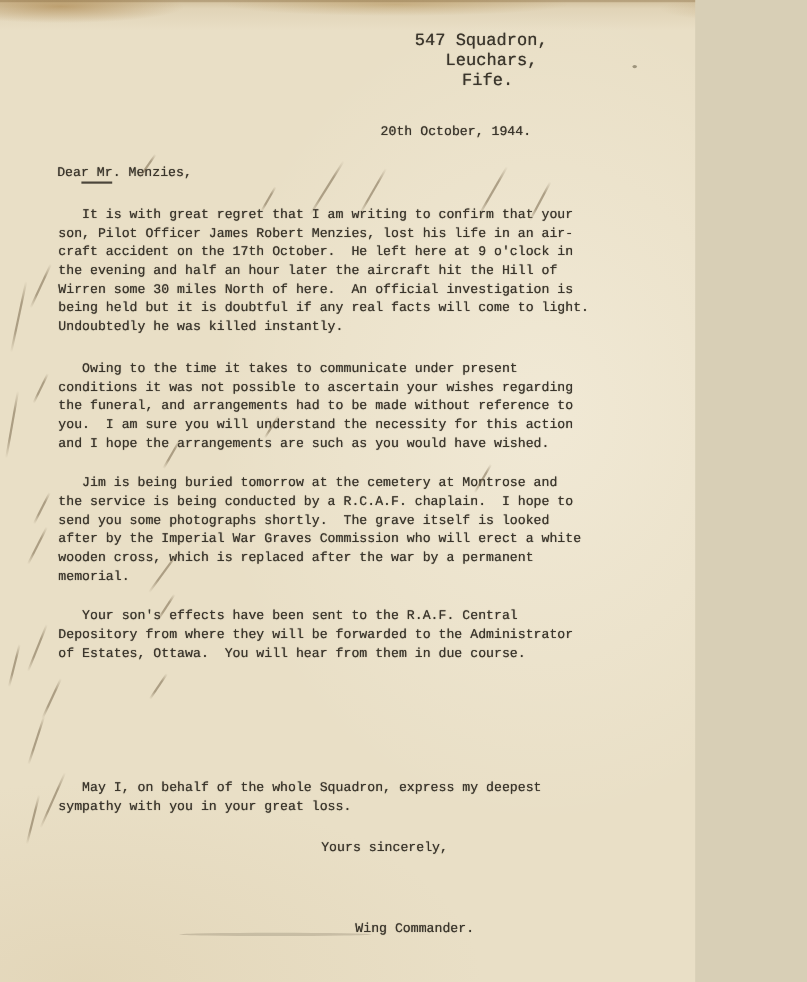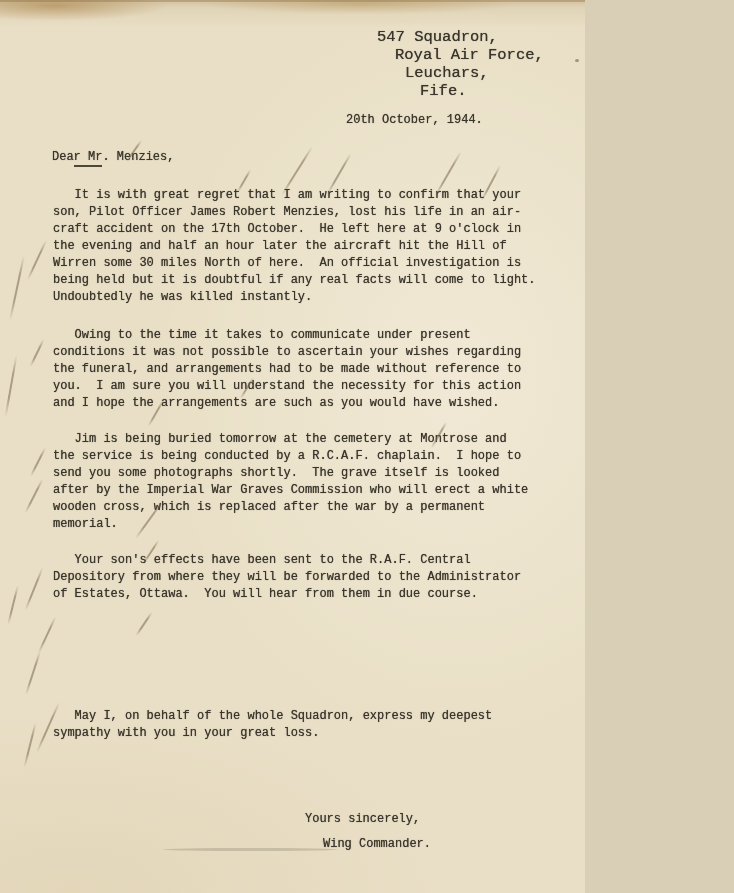--- a/index.html
+++ b/index.html
@@ -1,18 +1,18 @@
 <!DOCTYPE html>
 <html><head>
 <meta charset="utf-8">
 <style>
   html,body{margin:0;padding:0;background:#d8cfb6;}
   .page{
     position:relative;
-    width:585px;height:893px;
+    width:632px;height:893px;
     overflow:hidden;
     background:
       radial-gradient(ellipse 150px 20px at 55px 6px, rgba(158,113,48,.50), rgba(158,113,48,0) 75%),
       radial-gradient(ellipse 210px 14px at 360px 4px, rgba(170,130,65,.38), rgba(170,130,65,0) 75%),
       radial-gradient(ellipse 120px 16px at 690px 8px, rgba(165,128,70,.28), rgba(165,128,70,0) 75%),
       linear-gradient(180deg, rgba(150,112,52,.28) 0px, rgba(150,112,52,.10) 8px, rgba(150,112,52,0) 28px),
       radial-gradient(ellipse 420px 520px at 78% 42%, rgba(253,249,238,.38), rgba(253,249,238,0) 72%),
       radial-gradient(ellipse 520px 260px at 12% 100%, rgba(205,183,140,.22), rgba(205,183,140,0) 70%),
       #e9dfc6;
     font-family:"Liberation Mono","DejaVu Sans Mono",monospace;
@@ -33,40 +33,39 @@
   .lh3{padding-left:43px}
   .date{left:346px;top:112px;}
   .salutation{left:52px;top:149px;}
   .salutation .u{border-bottom:2px solid rgba(48,43,34,.85);padding-bottom:1px;}
   .p0{left:53px;top:187px;}
   .p1{left:53px;top:327px;}
   .p2{left:53px;top:431px;}
   .p3{left:53px;top:552px;}
   .p4{left:53px;top:622px;}
   .p5{left:53px;top:708px;}
-  .valediction{left:305px;top:763px;margin-top:48px;}
+  .valediction{left:292px;top:763px;}
   .signature{left:295px;top:798px;}
   .sig-title{left:323px;top:836px;}
   .pm{
     position:absolute;width:2px;display:block;
     background:linear-gradient(180deg, rgba(121,104,76,0) 0%, rgba(121,104,76,.55) 30%, rgba(121,104,76,.55) 70%, rgba(121,104,76,0) 100%);
   }
   .pdot{position:absolute;left:575px;top:59px;width:4px;height:3px;border-radius:50%;background:rgba(95,85,62,.55);}
   .smudge{position:absolute;left:163px;top:848px;width:175px;height:3px;border-radius:50%;background:rgba(130,120,100,.30);}
   .edge-top{position:absolute;left:0;top:0;width:734px;height:2px;background:rgba(120,90,45,.30);}
 </style>
 </head>
 <body>
 
 <div class="page">
   <div class="edge-top"></div>
 
   <div class="letterhead">
     <div class="lh-line lh0">547 Squadron,</div>
-    <div class="lh-line lh1">Royal Air Force,</div>
     <div class="lh-line lh2">Leuchars,</div>
     <div class="lh-line lh3">Fife.</div>
   </div>
 
   <div class="txt date">20th October, 1944.</div>
 
   <div class="txt salutation"><span>Dea</span><span class="u">r Mr</span><span>. Menzies,</span></div>
 
   <div class="txt p0">   It is with great regret that I am writing to confirm that your
 son, Pilot Officer James Robert Menzies, lost his life in an air-

